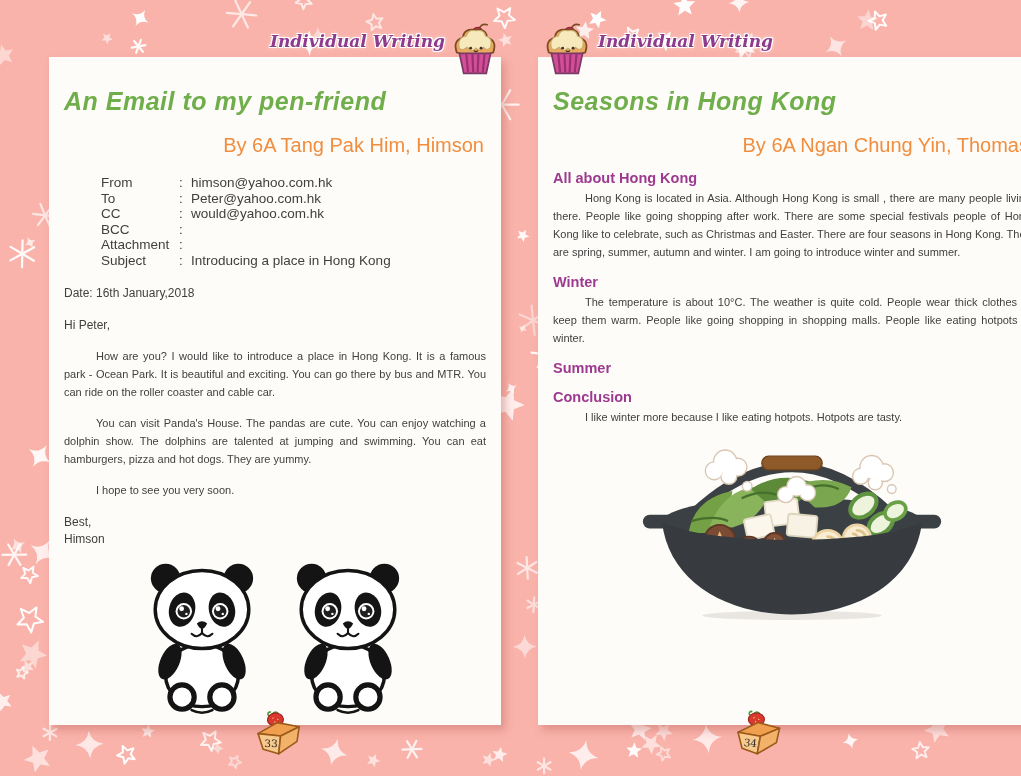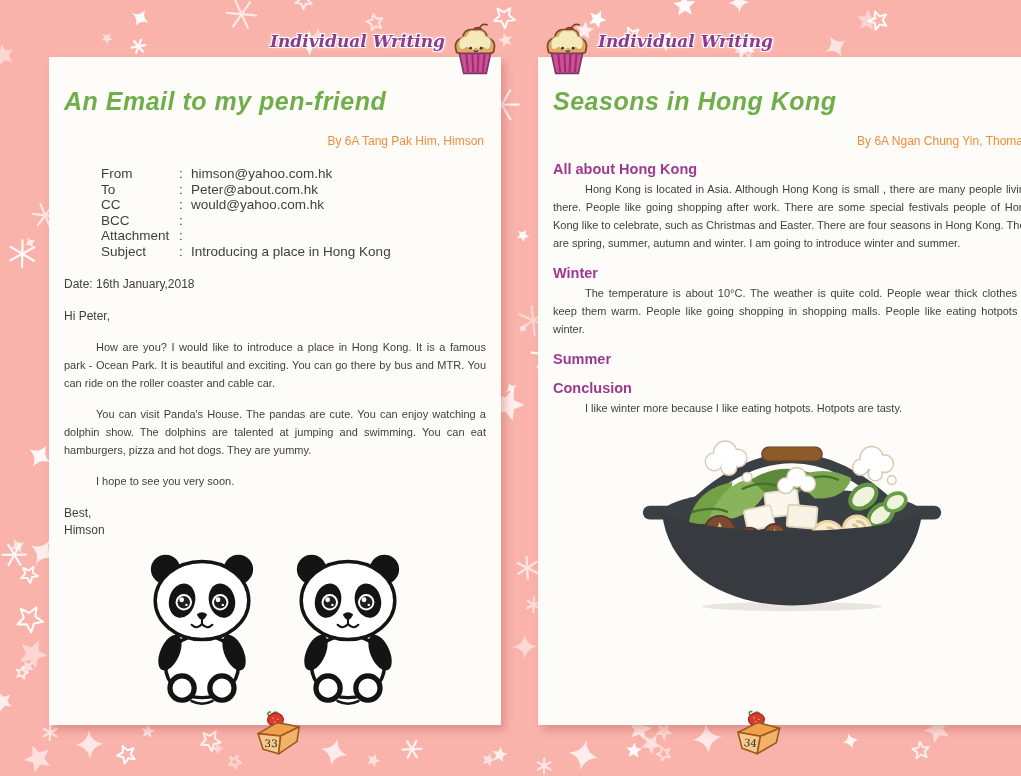--- a/index.html
+++ b/index.html
@@ -23,21 +23,21 @@
   .page-inner{padding:22px 15px 0 15px;}
 
   .doc-title{
     margin:8px 0 0 0;text-align:left;
     font-family:Liberation Sans, sans-serif;font-style:italic;font-weight:bold;
     font-size:25px;letter-spacing:.5px;
     color:var(--title-green,#6fae4b);
   }
   .byline{
     margin:18px 2px 0 0;text-align:right;
-    font-size:12px;color:var(--byline-orange,#f08d3e);
+    font-size:20px;color:var(--byline-orange,#f08d3e);
   }
 
   .email-block{margin-top:18px;font-size:13.5px;color:var(--body-text,#3f3f3f);margin-left:37px;}
   .email-row{display:flex;line-height:15.5px;}
   .efl{width:78px;flex:none;}
   .efc{width:12px;flex:none;}
   .plain-line{font-size:12px;line-height:17px;color:var(--body-text,#3f3f3f);}
   .date-line{margin-top:17px;}
   .greeting{margin-top:15px;}
   .para{
@@ -368,21 +368,21 @@
 
       <div class="email-block">
         <div class="email-row">
           <span class="efl">From</span>
           <span class="efc">:</span>
           <span class="efv">himson@yahoo.com.hk</span>
         </div>
         <div class="email-row">
           <span class="efl">To</span>
           <span class="efc">:</span>
-          <span class="efv">Peter@about.com.hk</span>
+          <span class="efv">Peter@yahoo.com.hk</span>
         </div>
         <div class="email-row">
           <span class="efl">CC</span>
           <span class="efc">:</span>
           <span class="efv">would@yahoo.com.hk</span>
         </div>
         <div class="email-row">
           <span class="efl">BCC</span>
           <span class="efc">:</span>
           <span class="efv"></span>

